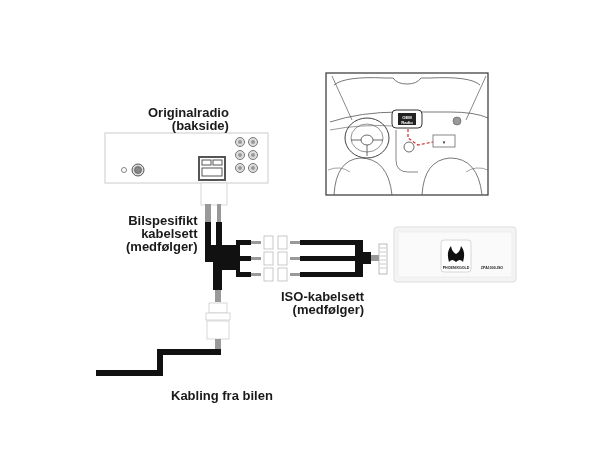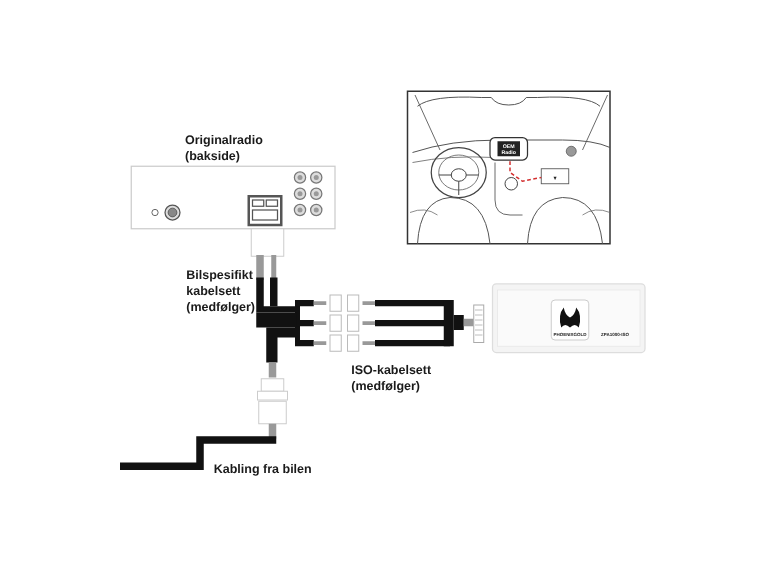--- a/index.html
+++ b/index.html
@@ -1,17 +1,17 @@
 <!DOCTYPE html>
 <html><head>
   <meta charset="utf-8">
   <style>
     html, body { margin:0; padding:0; background:#ffffff; }
     body { width:610px; height:450px; position:relative; overflow:hidden; font-family:"Liberation Sans", sans-serif; }
-    .label { position:absolute; font-weight:bold; color:#1a1a1a; font-size:10px; line-height:13px; text-align:left; white-space:nowrap; }
+    .label { position:absolute; font-weight:bold; color:#1a1a1a; font-size:13px; line-height:13px; text-align:right; white-space:nowrap; }
     svg { position:absolute; left:0; top:0; }
   </style>
 </head>
 <body>
 
 <svg width="610" height="450" viewBox="0 0 610 450">
 
   <g>
     <rect x="326" y="73" width="162" height="122" fill="#fff" stroke="#333" stroke-width="1.2"></rect>
 
@@ -141,26 +141,26 @@
     <rect x="215" y="339" width="6" height="12" fill="#999"></rect>
     <path d="M221,349 L221,355 L163,355 L163,376 L96,376 L96,370 L157,370 L157,349 Z" fill="#111"></path>
   </g>
 </svg>
 
 <div class="label" style="left:148px; top:106px;">
   <div>Originalradio</div>
   <div>(bakside)</div>
 </div>
 
-<div class="label" style="left:149px; top:214px;">
+<div class="label" style="left:126px; top:214px;">
   <div>Bilspesifikt</div>
   <div>kabelsett</div>
   <div>(medfølger)</div>
 </div>
 
 <div class="label" style="left:281px; top:290px;">
   <div>ISO-kabelsett</div>
   <div>(medfølger)</div>
 </div>
 
-<div class="label" style="left:171px; top:369px;">
+<div class="label" style="left:171px; top:389px;">
   <div>Kabling fra bilen</div>
 </div>
 
 </body></html>

